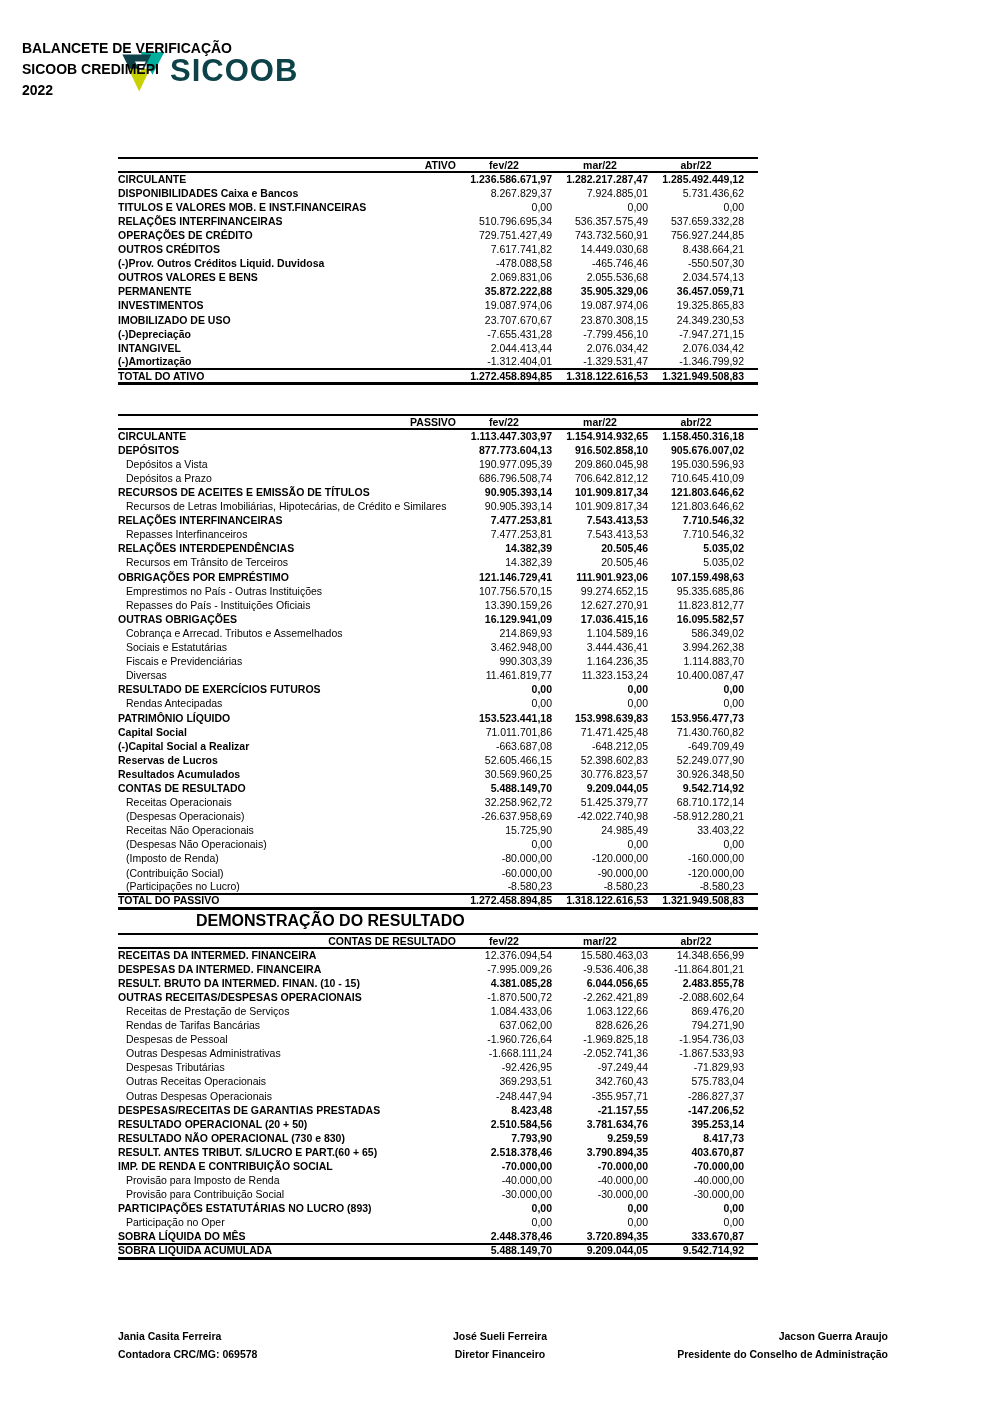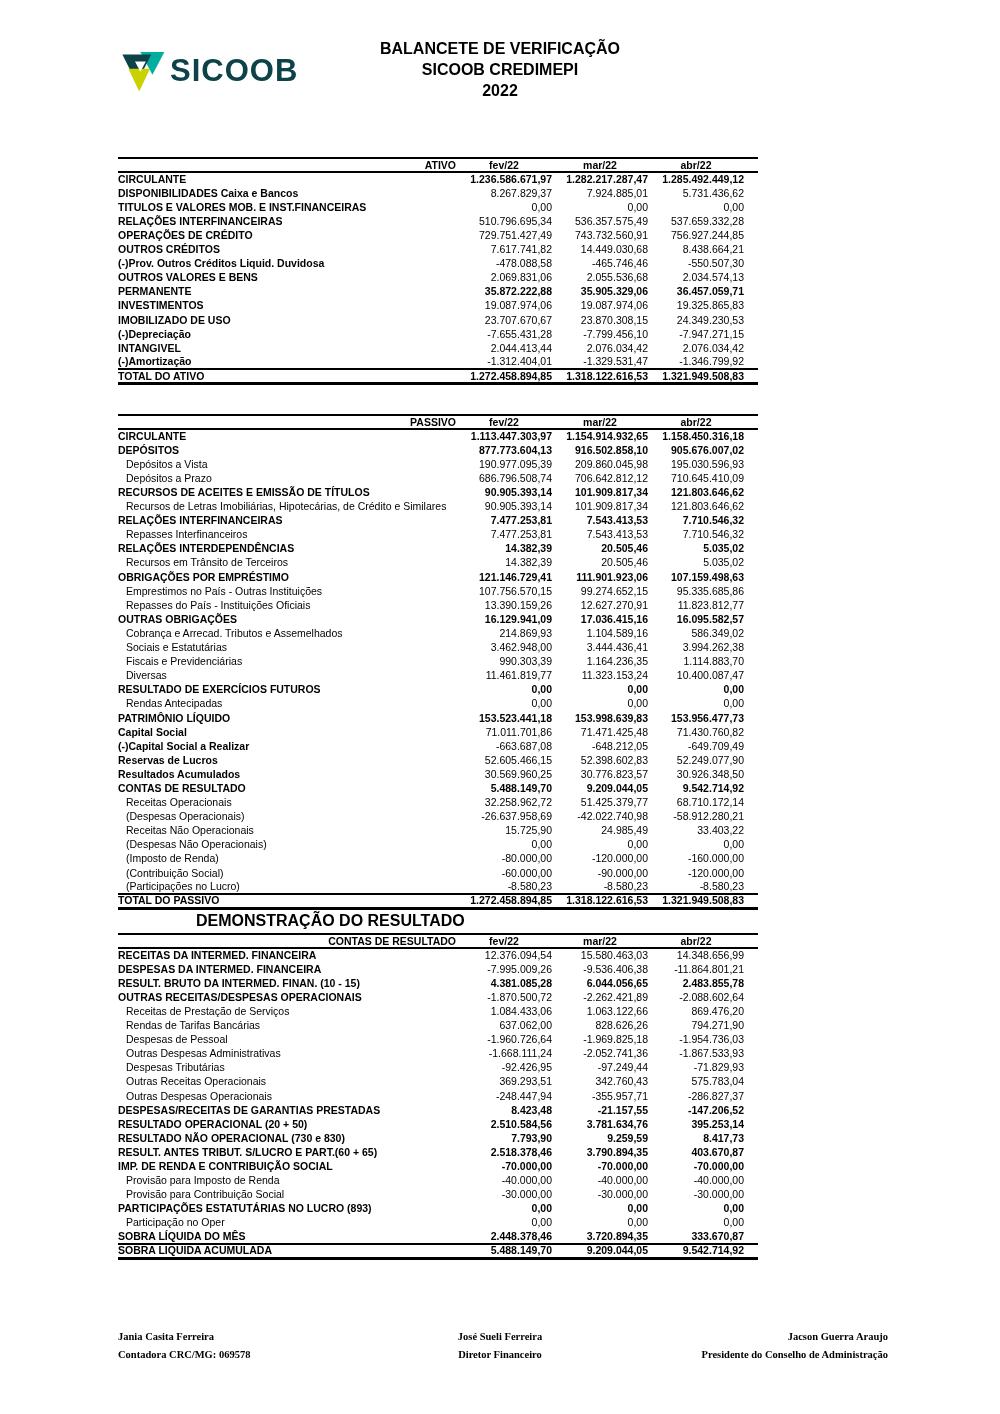--- a/index.html
+++ b/index.html
@@ -15,21 +15,21 @@
   }
   
   .logo { position:absolute; left:120px; top:46px; display:flex; align-items:center; }
   .logo svg { width:48px; height:48px; display:block; }
   .logo-text {
     font-size:31px; font-weight:700; color:#0d4348;
     letter-spacing:1px; margin-left:2px; line-height:1;
   }
   .titles {
     position:absolute; left:0; top:38px; width:1000px;
-    text-align:center; font-weight:700; font-size:16px; line-height:21px;
+    font-weight:700; font-size:14px; line-height:21px;padding-left:22px;
   }
   
   table.fin {
     position:absolute; left:118px; width:640px;
     border-collapse:collapse; table-layout:fixed;
     border-top:2px solid #000;
     border-bottom:3px solid #000;
   }
   table.fin col.c-label  { width:338px; }
   table.fin col.c-val    { width:96px; }
@@ -48,21 +48,21 @@
   th.colh { font-weight:700; text-align:center; }
   tr.total { border-top:2px solid #000; }
   #table-ativo    { top:157px; }
   #table-passivo  { top:414px; }
   #table-resultado{ top:933px; }
   .section-heading {
     position:absolute; left:196px; top:912px;
     font-size:16px; font-weight:700;
   }
   
-  .sig { position:absolute; top:1328px; font-size:10.5px; font-weight:700; line-height:17.5px;font-family:Liberation Serif, serif; }
+  .sig { position:absolute; top:1328px; font-size:10.5px; font-weight:700; line-height:17.5px; }
   .sig-left   { left:118px; text-align:left;  width:260px; }
   .sig-center { left:330px; text-align:center; width:340px; }
   .sig-right  { left:600px; text-align:right; width:288px; }
 </style>
 </head>
 <body>
 
 <div class="page">
 
   <div class="logo">

